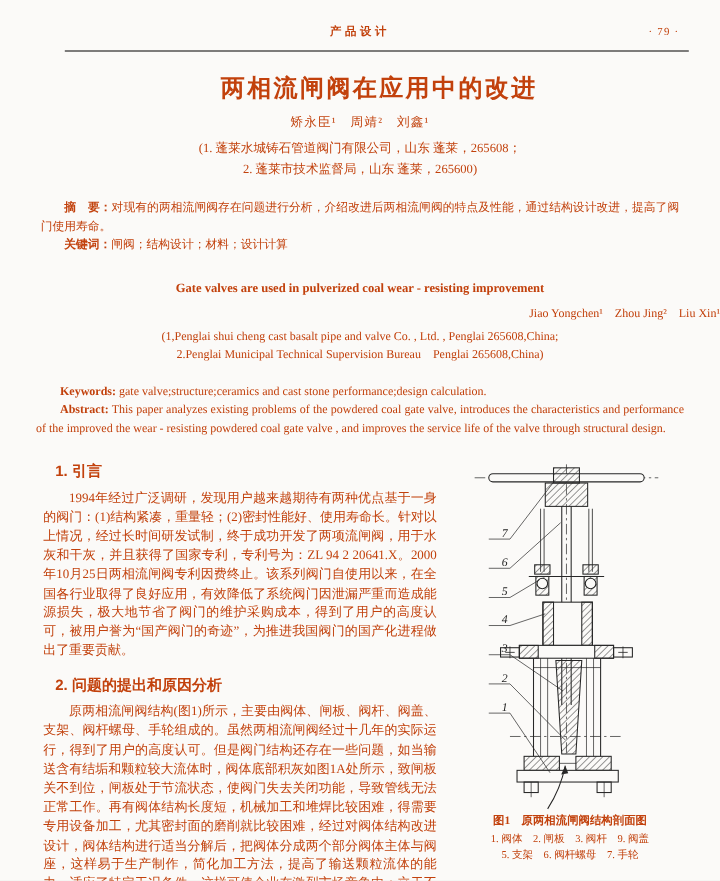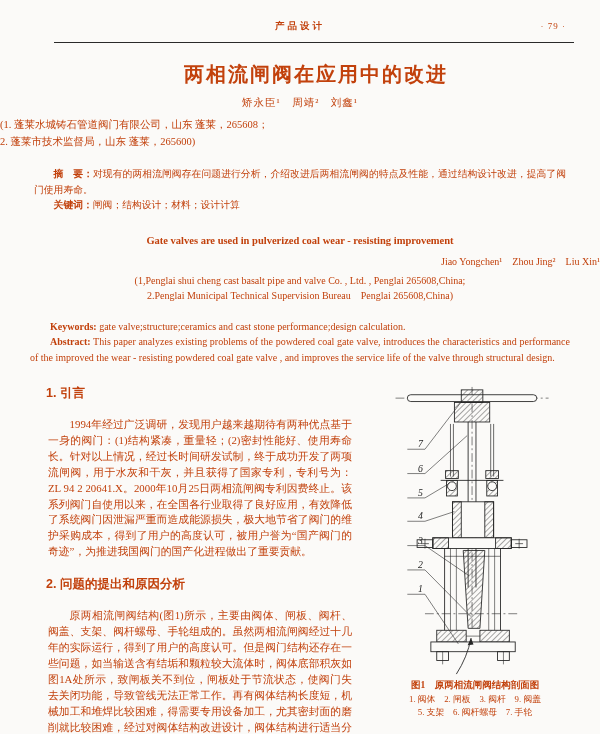--- a/index.html
+++ b/index.html
@@ -9,35 +9,35 @@
     background:#fbfaf8;color:#c2410c;overflow:hidden;
     font-family:"Liberation Serif","DejaVu Serif",serif;
     padding-top:20px;position:relative;
   }
   .hdr{position:relative;height:14px;}
   .hdr-center{text-align:center;font-weight:bold;font-size:9.5px;letter-spacing:3px;}
   .hdr-page{position:absolute;right:34px;top:1px;font-size:9px;letter-spacing:1px;}
   .rule{border-top:1.6px solid #2a2a2a;margin:8px 26px 0 54px;height:0;}
   .title{margin:18px 0 0;text-align:center;font-size:20px;font-weight:bold;letter-spacing:2px;line-height:26px;padding-left:32px;}
   .authors{margin-top:8px;text-align:center;font-size:10.5px;letter-spacing:1px;line-height:15px;}
-  .affil{font-size:10.5px;line-height:17px;margin-top:6px;}
+  .affil{text-align:center;font-size:10.5px;line-height:17px;margin-top:6px;}
   .affil div{min-height:17px;}
   .zh-abs{margin:16px 34px 0;font-size:9.8px;line-height:15.5px;text-align:justify;}
   .zh-abs p{margin:0;text-indent:2em;}
   .lbl{font-weight:bold;}
   .en-title{margin-top:20px;text-align:center;font-weight:bold;font-size:10.5px;line-height:15px;}
   .en-authors{margin-top:7px;text-align:right;font-size:10px;line-height:14px;padding-left:18px;}
   .en-affil{text-align:center;font-size:10px;line-height:15.5px;margin-top:4px;}
   .en-abs{margin:15px 30px 0;font-size:10px;line-height:15.5px;text-align:justify;}
   .en-abs p{margin:0;text-indent:2em;}
   .columns{display:flex;margin:20px 26px 0 32px;}
   .textcol{width:336px;flex:none;}
   .sec-head{font-family:"Liberation Sans","DejaVu Sans",sans-serif;font-weight:bold;font-size:12.5px;margin:0 0 7px 14px;line-height:16px;}
   .sec-head.second{margin-top:12px;}
-  .para{margin:16px;font-size:10.8px;line-height:15.9px;text-align:justify;text-indent:2em;}
+  .para{margin:4px;font-size:10.8px;line-height:15.9px;text-align:justify;text-indent:2em;}
   .figcol{flex:1;display:flex;flex-direction:column;align-items:center;padding-left:4px;}
   .figcap{font-size:9.5px;font-weight:bold;margin-top:2px;line-height:13px;white-space:nowrap;}
   .figleg{font-size:8.8px;margin-top:1px;line-height:12px;white-space:nowrap;}
   .callout-num{font-size:10px;font-style:italic;font-family:"Liberation Serif",serif;}
 </style>
 </head>
 <body>
 
 <div class="page">
 

